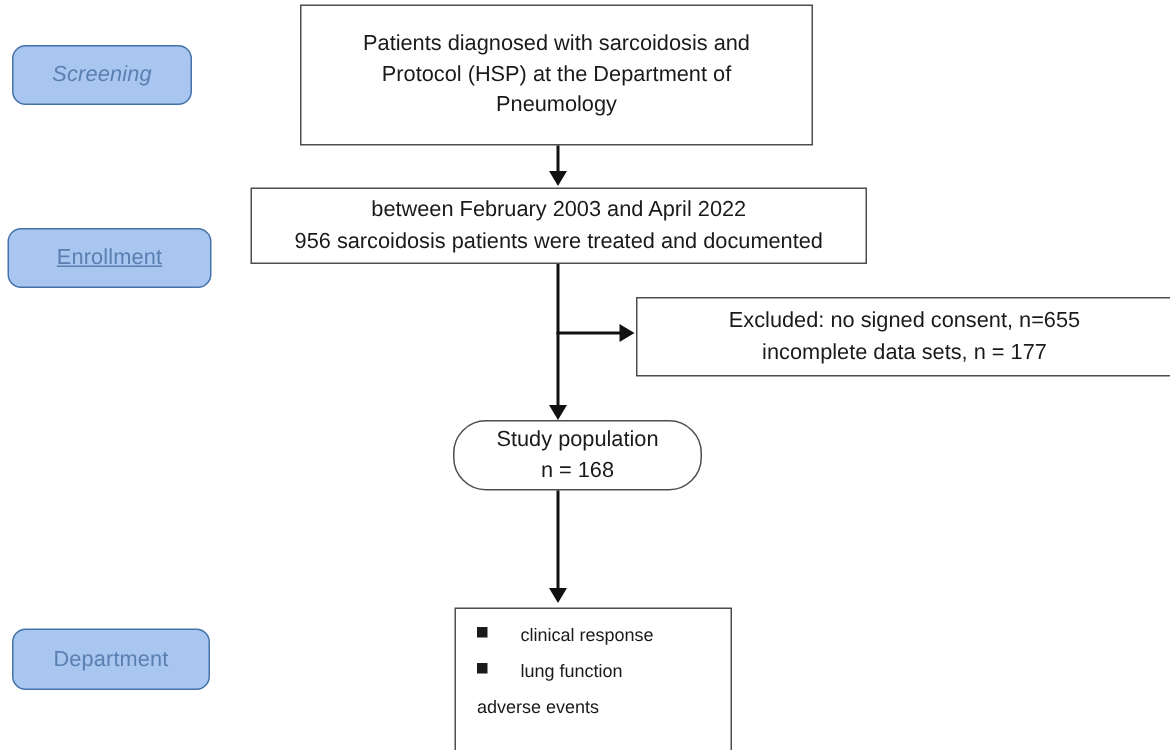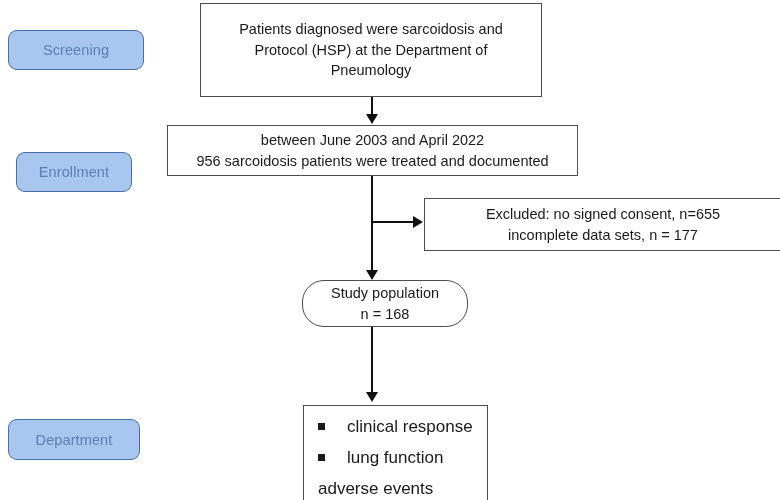--- a/index.html
+++ b/index.html
@@ -72,21 +72,21 @@
     display: inline-block;
     width: 7px;
     height: 7px;
     background: #1a1a1a;
     flex: 0 0 auto;
     margin-right: 22px;
     position: relative;
     top: -2px;
   }
   .outcome-label {
-    font-size: 17px;
+    font-size: 12px;
     white-space: nowrap;
   }
 
   
   .vline {
     position: absolute;
     width: 2px;
     background: #111111;
   }
   .hline {
@@ -109,43 +109,43 @@
     border-top: 6px solid transparent;
     border-bottom: 6px solid transparent;
     border-left: 10px solid #111111;
   }
 </style>
 </head>
 <body>
 
 <div id="canvas">
 
-  <div class="stage-pill" style="left:8px; top:30px; width:136px; height:40px;">
+  <div class="stage-pill" style="left:8px; top:30px; width:120px; height:40px;font-style:italic;">
     <span>Screening</span>
   </div>
 
-  <div class="stage-pill" style="left:16px; top:152px; width:116px; height:40px;">
+  <div class="stage-pill" style="left:5px; top:152px; width:136px; height:40px;text-decoration:underline;">
     <span>Enrollment</span>
   </div>
 
   <div class="stage-pill" style="left:8px; top:419px; width:132px; height:41px;">
     <span>Department</span>
   </div>
 
   <div class="flow-box" style="left:200px; top:3px; width:342px; height:94px;">
-    <div class="line">Patients diagnosed were sarcoidosis and</div>
+    <div class="line">Patients diagnosed with sarcoidosis and</div>
     <div class="line">Protocol (HSP) at the Department of</div>
     <div class="line">Pneumology</div>
   </div>
 
   <div class="vline" style="left:371px; top:97px; height:19px;"></div>
   <div class="arrow-down" style="left:366px; top:114px;"></div>
 
   <div class="flow-box" style="left:167px; top:125px; width:411px; height:51px;">
-    <div class="line">between June 2003 and April 2022</div>
+    <div class="line">between February 2003 and April 2022</div>
     <div class="line">956 sarcoidosis patients were treated and documented</div>
   </div>
 
   <div class="vline" style="left:371px; top:176px; height:96px;"></div>
   <div class="arrow-down" style="left:366px; top:270px;"></div>
 
   <div class="hline" style="left:371px; top:221px; width:44px;"></div>
   <div class="arrow-right" style="left:413px; top:216px;"></div>
 
   <div class="flow-box" style="left:424px; top:198px; width:358px; height:53px;">

